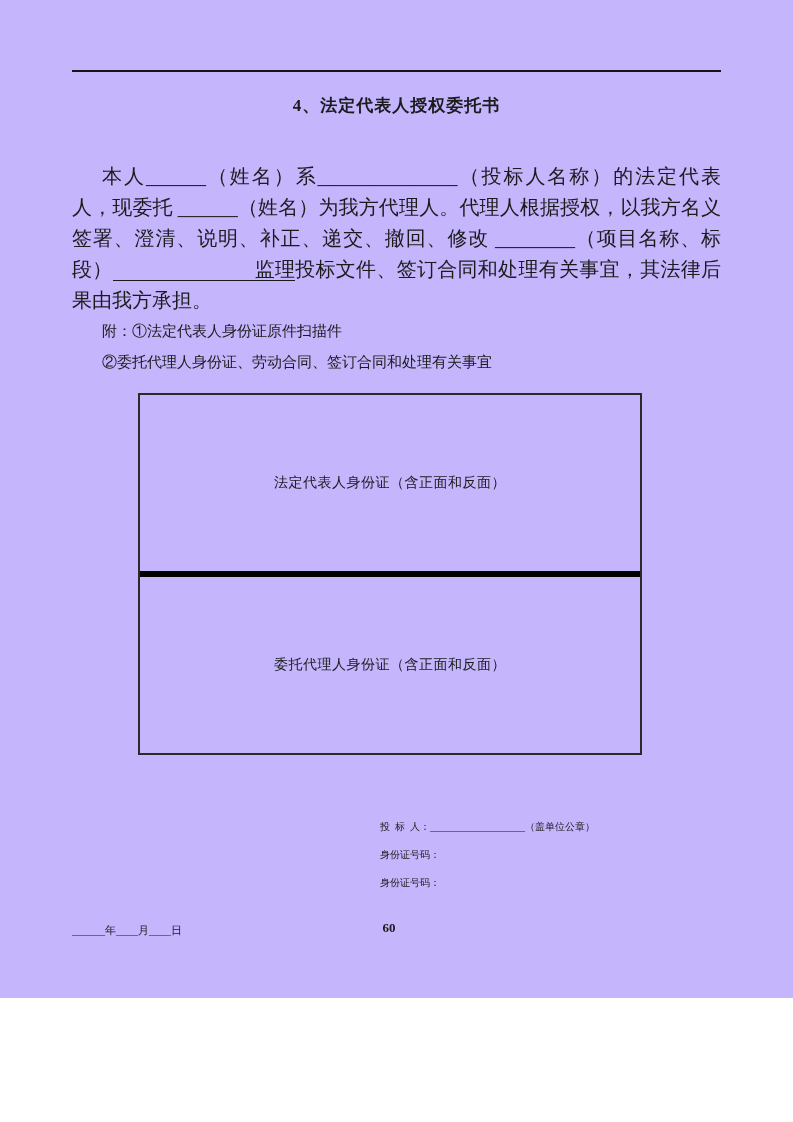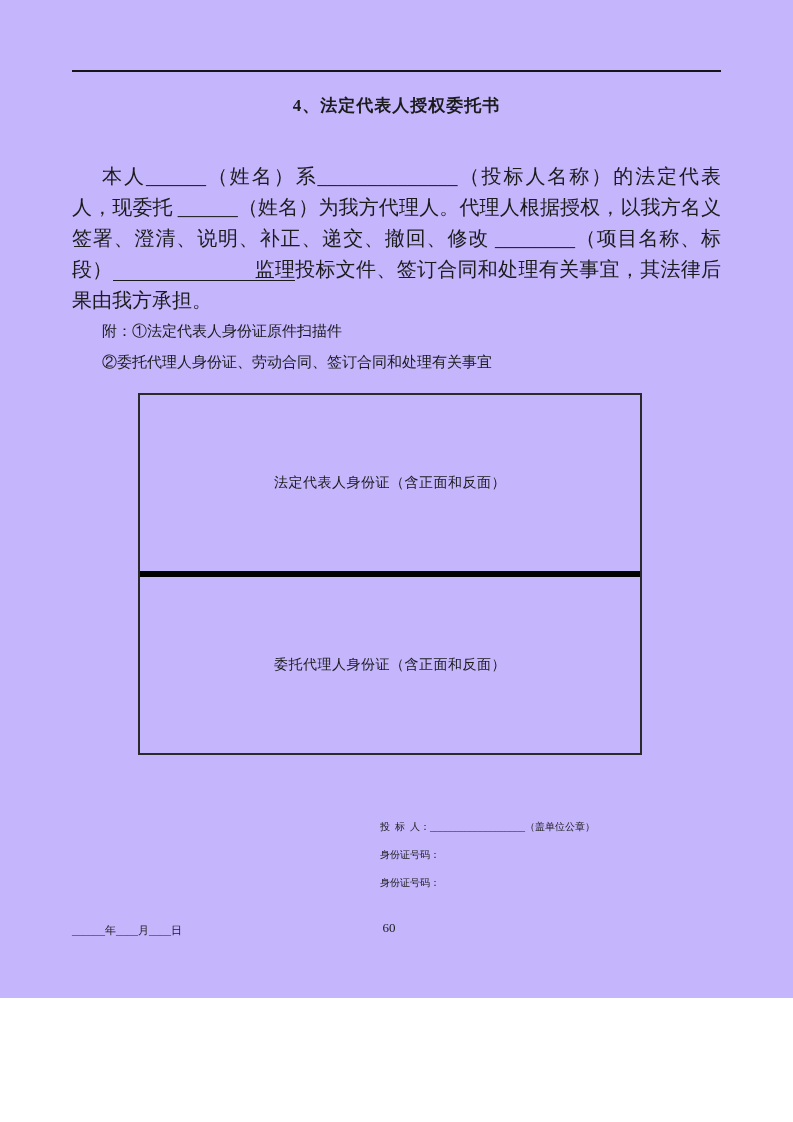--- a/index.html
+++ b/index.html
@@ -69,20 +69,21 @@
     text-align: left;
     font-size: 11px;
   }
   .page-number {
     position: absolute;
     left: 0;
     right: 15px;
     bottom: 62px;
     text-align: center;
     font-size: 13px;
+    font-weight: bold;
   }
 </style>
 </head>
 <body>
 
 <div class="page">
   <div class="content">
 
     <div class="header-rule"></div>
 

